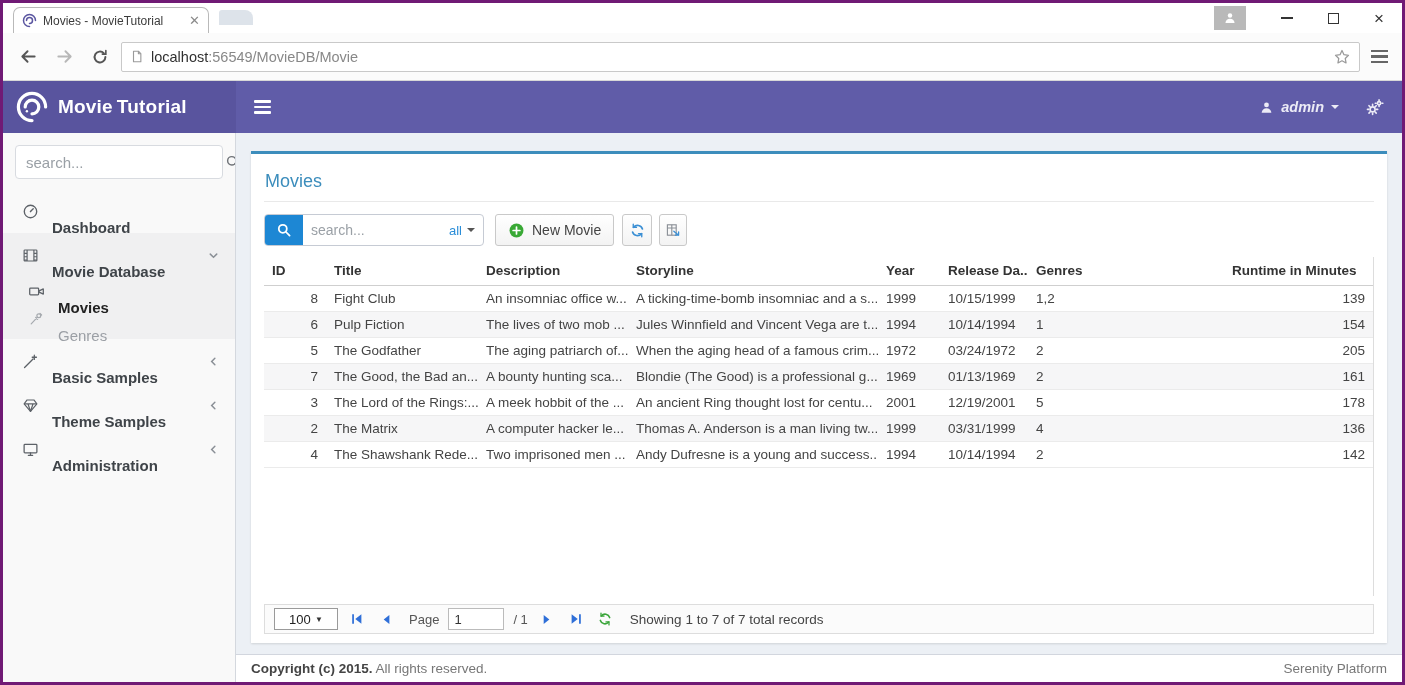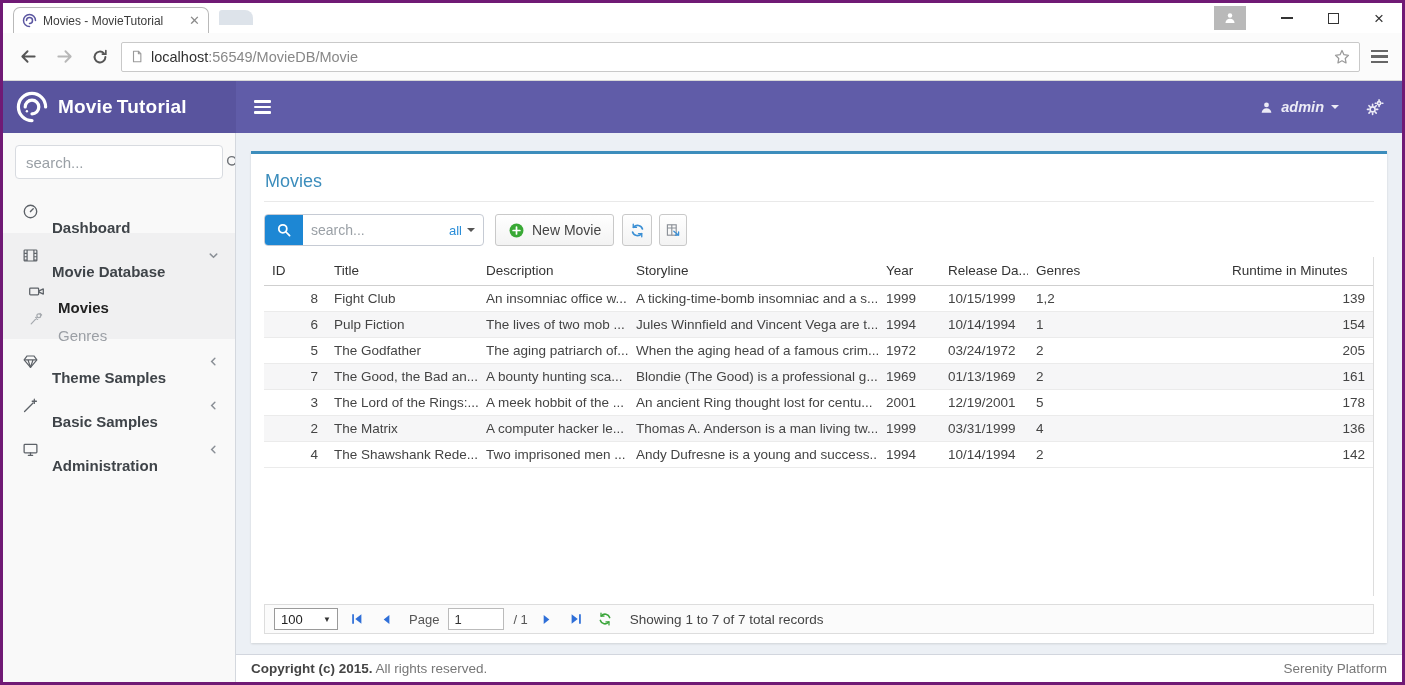--- a/index.html
+++ b/index.html
@@ -72,30 +72,30 @@
   .qsearch-btn { width:38px; background:#1d87d4; display:flex; align-items:center; justify-content:center; color:#fff; flex:0 0 auto; cursor:pointer; }
   .qsearch input { border:none; outline:none; flex:1; min-width:0; padding:0 8px; font-size:14px; color:#444; font-family:"Liberation Sans",sans-serif; }
   .qsearch input::placeholder { color:#9aa0a6; }
   .qsearch-all { display:flex; align-items:center; gap:5px; padding:0 8px 0 2px; font-size:13px; color:#2a8dd8; cursor:pointer; }
   .qsearch-all .caret { width:0;height:0;border-left:4px solid transparent;border-right:4px solid transparent;border-top:4.5px solid #555; }
   .btn { height:32px; background:linear-gradient(#fff,#f3f3f3); border:1px solid #c9c9c9; border-radius:3px; display:flex; align-items:center; gap:7px; padding:0 12px; font-size:14px; color:#444; cursor:pointer; }
   .icon-btn { width:30px; padding:0; justify-content:center; }
 
   .grid-viewport { flex:1; border-right:1px solid #ddd; min-height:0; overflow:hidden; }
   table.grid { width:100%; border-collapse:collapse; table-layout:fixed; }
-  .grid th { text-align:left; font-size:13.5px; font-weight:400; color:#333; padding:6px 8px 7px 8px; border-bottom:1px solid #cfcfcf; white-space:nowrap; overflow:hidden; }
+  .grid th { text-align:left; font-size:13.5px; font-weight:700; color:#333; padding:6px 8px 7px 8px; border-bottom:1px solid #cfcfcf; white-space:nowrap; overflow:hidden; }
   .grid td { font-size:13.5px; color:#444; padding:5px 8px; border-bottom:1px solid #ebebeb; white-space:nowrap; overflow:hidden; }
   .grid tbody tr:nth-child(even) { background:#f6f6f7; }
   .col-id { width:62px; } .col-title { width:152px; } .col-desc { width:150px; } .col-story { width:250px; }
   .col-year { width:62px; } .col-rel { width:88px; } .col-gen { width:196px; }
   .ta-r { text-align:right; }
   .cell-link { color:#4a52b3; cursor:pointer; }
 
   .pager { flex:0 0 auto; height:30px; background:#fbfbfb; border:1px solid #ddd; display:flex; align-items:center; padding:0 9px; gap:9px; margin-top:8px; }
-  .psize { width:64px; height:22px; background:#fff; border:1px solid #9a9a9a; display:flex; align-items:center; justify-content:space-between; padding:0 6px; font-size:13px; color:#222; cursor:pointer; }
+  .psize { width:64px; height:22px; background:#fff; border:1px solid #9a9a9a; display:flex; align-items:center; justify-content:space-between; padding:0 14px; font-size:13px; color:#222; cursor:pointer; }
   .psize .arr { font-size:8px; color:#333; }
   .pnav { display:flex; align-items:center; justify-content:center; width:20px; height:20px; color:#2f6fd8; cursor:pointer; }
   .plabel { font-size:13px; color:#555; margin-left:4px; }
   .pinput { width:56px; height:22px; border:1px solid #bbb; font-size:13px; color:#333; padding:0 5px; font-family:"Liberation Sans",sans-serif; }
   .ptotal { font-size:13px; color:#555; }
   .pstatus { font-size:13.5px; color:#444; margin-left:6px; }
   .green { color:#3aa53a; }
 
   .app-footer { flex:0 0 auto; height:28px; background:#fff; border-top:1px solid #d2d6de; display:flex; align-items:center; justify-content:space-between; padding:0 15px; font-size:13.5px; color:#777; }
   .app-footer b { color:#444; }
@@ -268,40 +268,40 @@
               <svg class="ic" width="16" height="16" viewBox="0 0 20 20" fill="none" stroke="currentColor" stroke-width="1.5" stroke-linecap="round">
                   <circle cx="13.5" cy="6" r="2.4"></circle>
                   <path d="M11.6 7.9 4 16M12 10.5 9.5 8M15 3l2 2"></path>
                 </svg>
             </span>
             <span class="mlabel">Genres</span>
           </li>
         </ul>
         <li class="mi">
           <span class="micon">
+            <svg class="ic" width="17" height="17" viewBox="0 0 20 20" fill="none" stroke="currentColor" stroke-width="1.5" stroke-linecap="round">
+                <path d="M3 17 13 7"></path>
+                <path d="M14.5 2.5v5M12 5h5"></path>
+              </svg>
+          </span>
+          <span class="mlabel">Basic Samples</span>
+          <span class="mchev">
+            <svg class="ic" width="11" height="11" viewBox="0 0 12 12" fill="none" stroke="currentColor" stroke-width="1.6" stroke-linecap="round">
+                <path d="M7.5 2.5 4 6l3.5 3.5"></path>
+              </svg>
+          </span>
+        </li>
+        <li class="mi">
+          <span class="micon">
             <svg class="ic" width="17" height="17" viewBox="0 0 20 20" fill="none" stroke="currentColor" stroke-width="1.4" stroke-linejoin="round">
                 <path d="M6 3.5h8l3.5 4.5L10 17 2.5 8z"></path>
                 <path d="M2.5 8h15M7 8l3 9 3-9"></path>
               </svg>
           </span>
           <span class="mlabel">Theme Samples</span>
-          <span class="mchev">
-            <svg class="ic" width="11" height="11" viewBox="0 0 12 12" fill="none" stroke="currentColor" stroke-width="1.6" stroke-linecap="round">
-                <path d="M7.5 2.5 4 6l3.5 3.5"></path>
-              </svg>
-          </span>
-        </li>
-        <li class="mi">
-          <span class="micon">
-            <svg class="ic" width="17" height="17" viewBox="0 0 20 20" fill="none" stroke="currentColor" stroke-width="1.5" stroke-linecap="round">
-                <path d="M3 17 13 7"></path>
-                <path d="M14.5 2.5v5M12 5h5"></path>
-              </svg>
-          </span>
-          <span class="mlabel">Basic Samples</span>
           <span class="mchev">
             <svg class="ic" width="11" height="11" viewBox="0 0 12 12" fill="none" stroke="currentColor" stroke-width="1.6" stroke-linecap="round">
                 <path d="M7.5 2.5 4 6l3.5 3.5"></path>
               </svg>
           </span>
         </li>
         <li class="mi">
           <span class="micon">
             <svg class="ic" width="17" height="17" viewBox="0 0 20 20" fill="none" stroke="currentColor" stroke-width="1.5" stroke-linecap="round" stroke-linejoin="round">
                 <rect x="2.5" y="4" width="15" height="10" rx="1"></rect>

